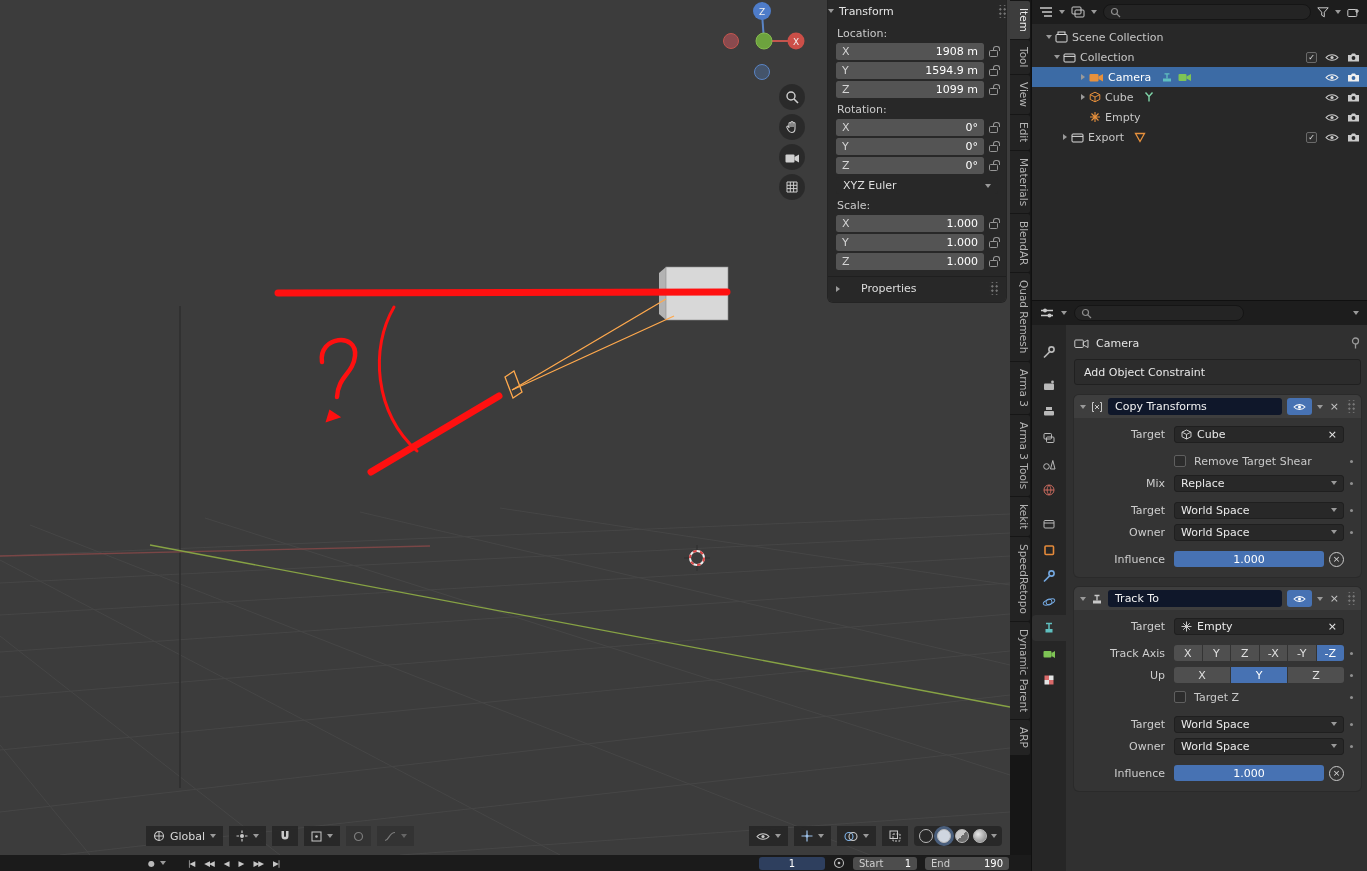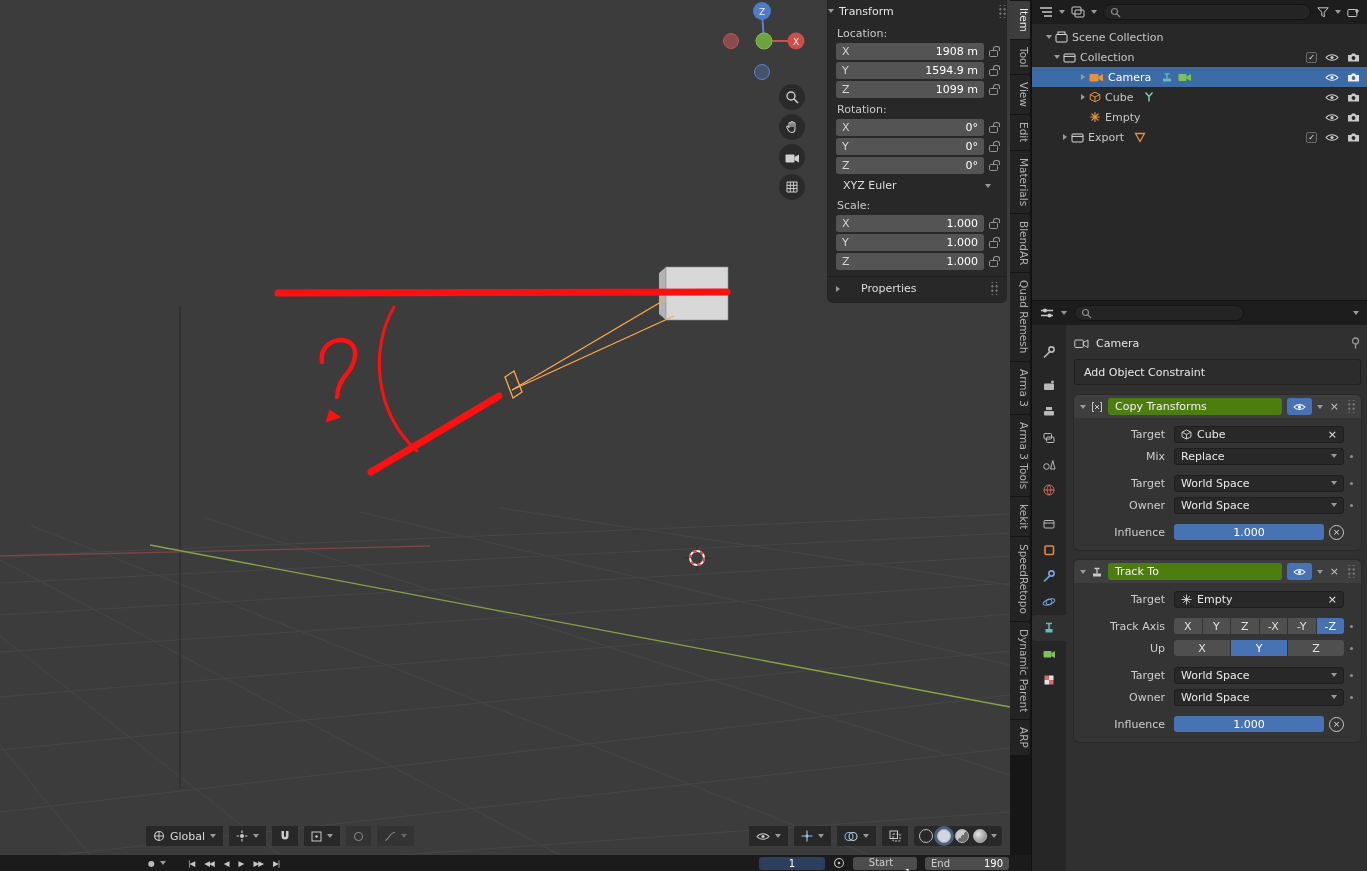--- a/index.html
+++ b/index.html
@@ -108,21 +108,21 @@
   .pr-tab { width:34px; height:26px; display:flex; align-items:center; justify-content:center; }
   .pr-tab.active { background:#303030; border-radius:4px 0 0 4px; }
   .pr-tab.gap { margin-top:8px; }
   .pr-content { flex:1; padding:6px 6px 0 8px; overflow:hidden; }
   .crumb { height:24px; display:flex; align-items:center; gap:7px; color:#e3e3e3; }
   .addbtn { height:20px; background:#2c2c2c; border:1px solid #202020; border-radius:3px;
             display:flex; align-items:center; padding:12px 9px; color:#e8e8e8; margin-top:4px; }
   .cbox { margin-top:10px; background:#343434; border-radius:5px; overflow:hidden;
           box-shadow:0 0 0 1px #2a2a2a; }
   .cbox-h { height:23px; background:#3e3e3e; display:flex; align-items:center; gap:5px; padding:0 6px; }
-  .cname { flex:1; height:17px; background:#4d7c0f; border-radius:3px; display:flex;
+  .cname { flex:1; height:17px; background:#0f172a; border-radius:3px; display:flex;
            align-items:center; padding:0 7px; color:#f2f2f2; }
   .eyebtn { width:25px; height:17px; background:#4772b3; border-radius:3px; display:flex;
             align-items:center; justify-content:center; flex:none; }
   .xbtn { color:#c4c4c4; font-size:11px; padding:0 2px; }
   .cbox-b { padding:7px 2px 9px 0; }
   .c-row { display:flex; align-items:center; margin-bottom:4px; min-height:18px; }
   .c-row.gap { margin-top:9px; }
   .c-label { width:100px; text-align:right; padding-right:9px; color:#cdcdcd; flex:none; }
   .c-content { flex:1; display:flex; align-items:center; }
   .c-dotcol { width:15px; flex:none; display:flex; justify-content:center; }
@@ -440,21 +440,21 @@
       <span class="tl-btn">▶▶</span>
       <span class="tl-btn">▶|</span>
     </div>
     <div class="tl-frame">
       <span>1</span>
     </div>
     <svg width="12" height="12" style="margin-left:8px;">
       <circle cx="6" cy="6" r="4.5" fill="none" stroke="#b9b9b9" stroke-width="1.1"></circle>
       <circle cx="6" cy="6" r="1.3" fill="#b9b9b9"></circle>
     </svg>
-    <div class="tl-field" style="width:64px;flex-direction:column;">
+    <div class="tl-field" style="width:64px;">
       <span class="lab">Start</span>
       <span class="val">1</span>
     </div>
     <div class="tl-field" style="width:84px; margin-right:22px;">
       <span class="lab">End</span>
       <span class="val">190</span>
     </div>
   </div>
 
   <div class="abs outliner">
@@ -792,20 +792,30 @@
                   <svg width="11" height="11">
                     <path d="M5.5 1 L10 3.2 V7.8 L5.5 10 L1 7.8 V3.2 Z M1 3.2 L5.5 5.4 L10 3.2 M5.5 5.4 V10" fill="none" stroke="#c9c9c9"></path>
                   </svg>
                   <span>Cube</span>
                   <span class="sp"></span>
                   <span>×</span>
                 </div>
               </div>
               <div class="c-dotcol"></div>
             </div>
+            <div class="c-row gap">
+              <span class="c-label"></span>
+              <div class="c-content">
+                <span class="cbx"></span>
+                <span class="cbx-lab">Remove Target Shear</span>
+              </div>
+              <div class="c-dotcol">
+                  <span class="dot"></span>
+                </div>
+            </div>
             <div class="c-row">
               <span class="c-label">Mix</span>
               <div class="c-content">
                 <div class="fld">
                   <span>Replace</span>
                   <span class="sp"></span>
                   <span class="cv"></span>
                 </div>
               </div>
               <div class="c-dotcol">
@@ -910,20 +920,30 @@
                 <div class="seg">
                   <div>X</div>
                   <div class="on">Y</div>
                   <div>Z</div>
                 </div>
               </div>
               <div class="c-dotcol">
                   <span class="dot"></span>
                 </div>
             </div>
+            <div class="c-row">
+              <span class="c-label"></span>
+              <div class="c-content">
+                <span class="cbx"></span>
+                <span class="cbx-lab">Target Z</span>
+              </div>
+              <div class="c-dotcol">
+                  <span class="dot"></span>
+                </div>
+            </div>
             <div class="c-row gap">
               <span class="c-label">Target</span>
               <div class="c-content">
                 <div class="fld">
                   <span>World Space</span>
                   <span class="sp"></span>
                   <span class="cv"></span>
                 </div>
               </div>
               <div class="c-dotcol">

